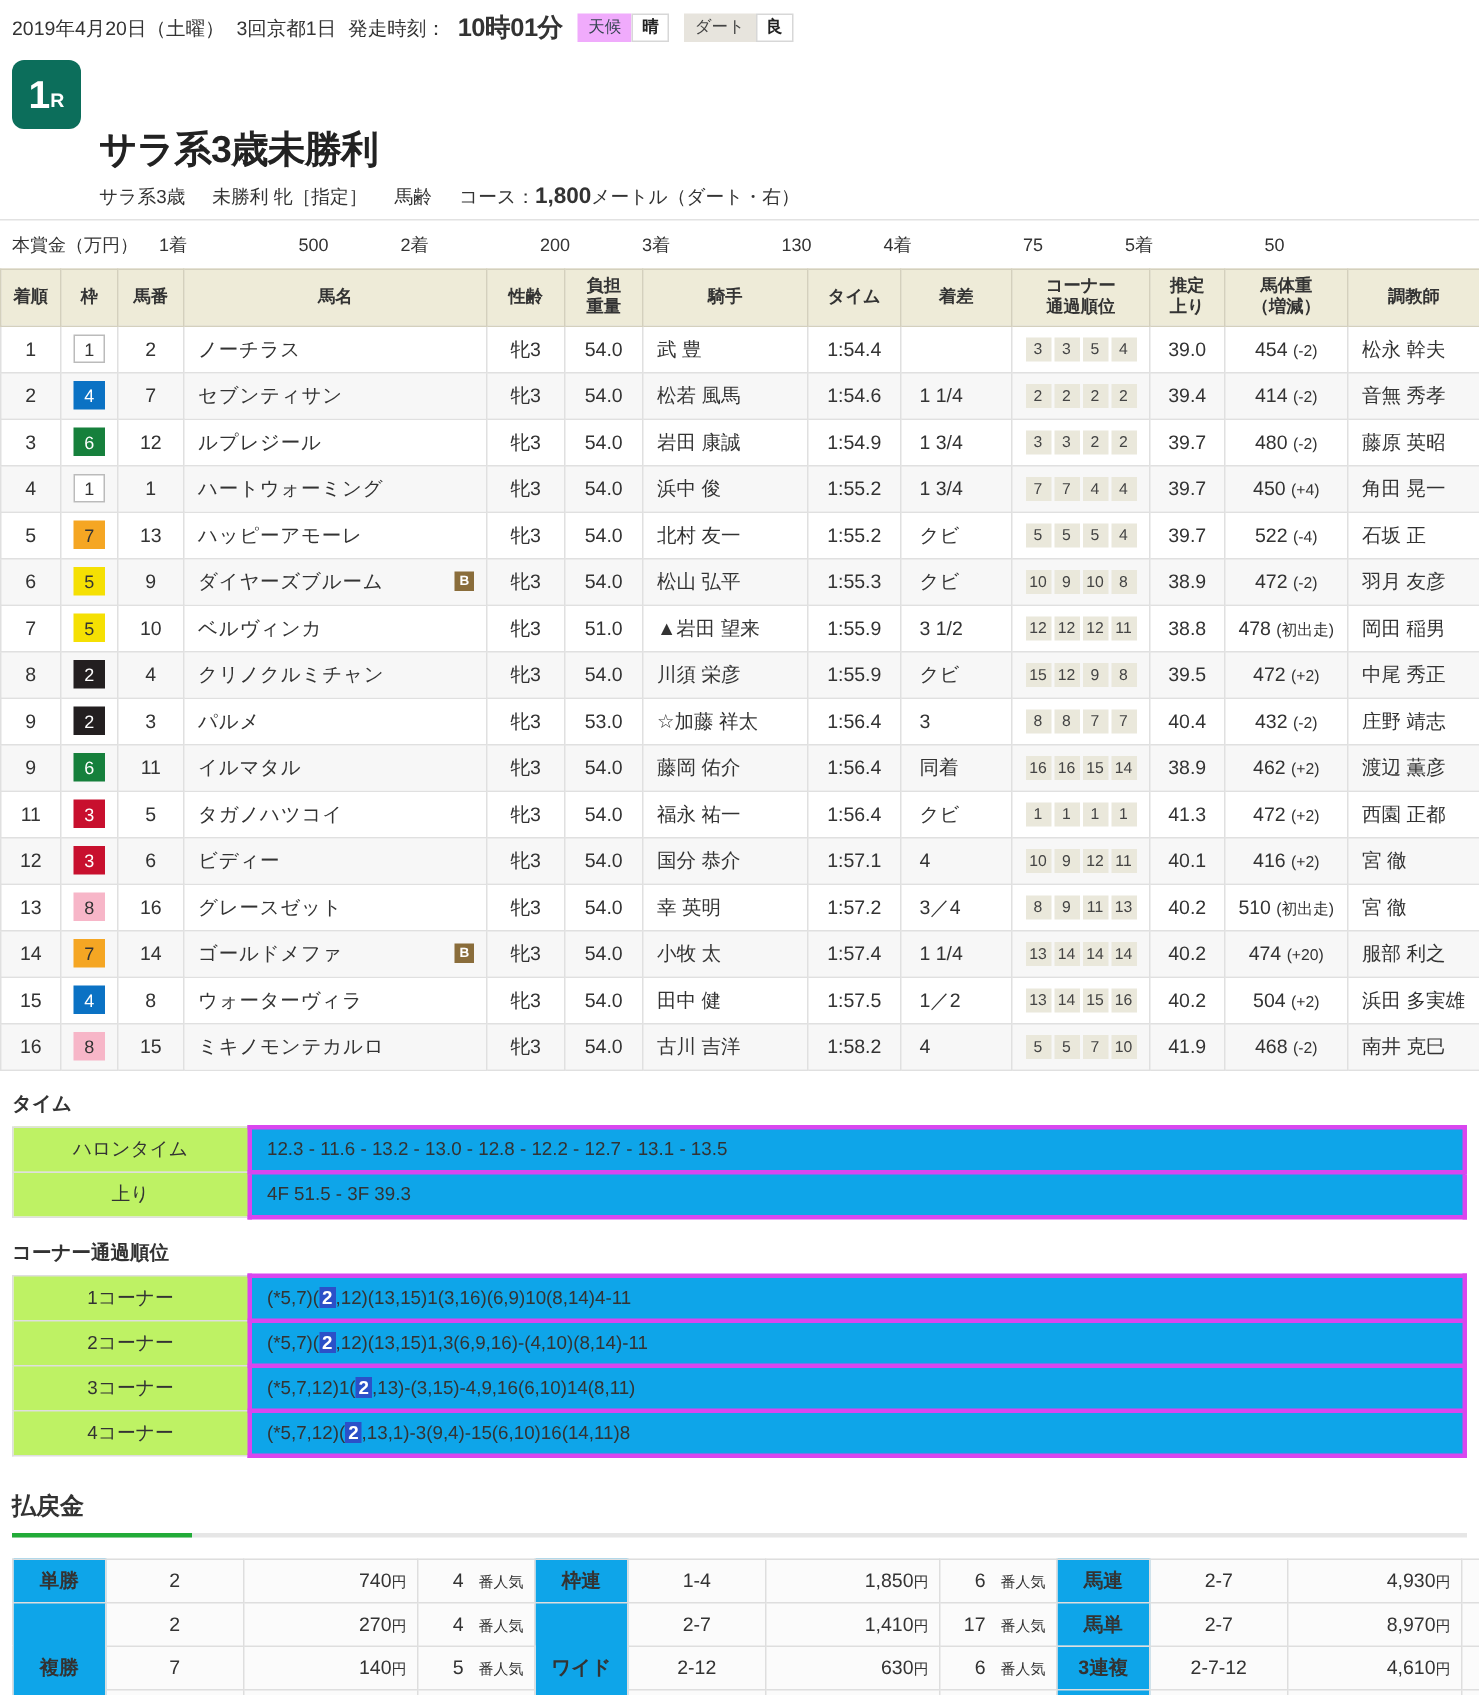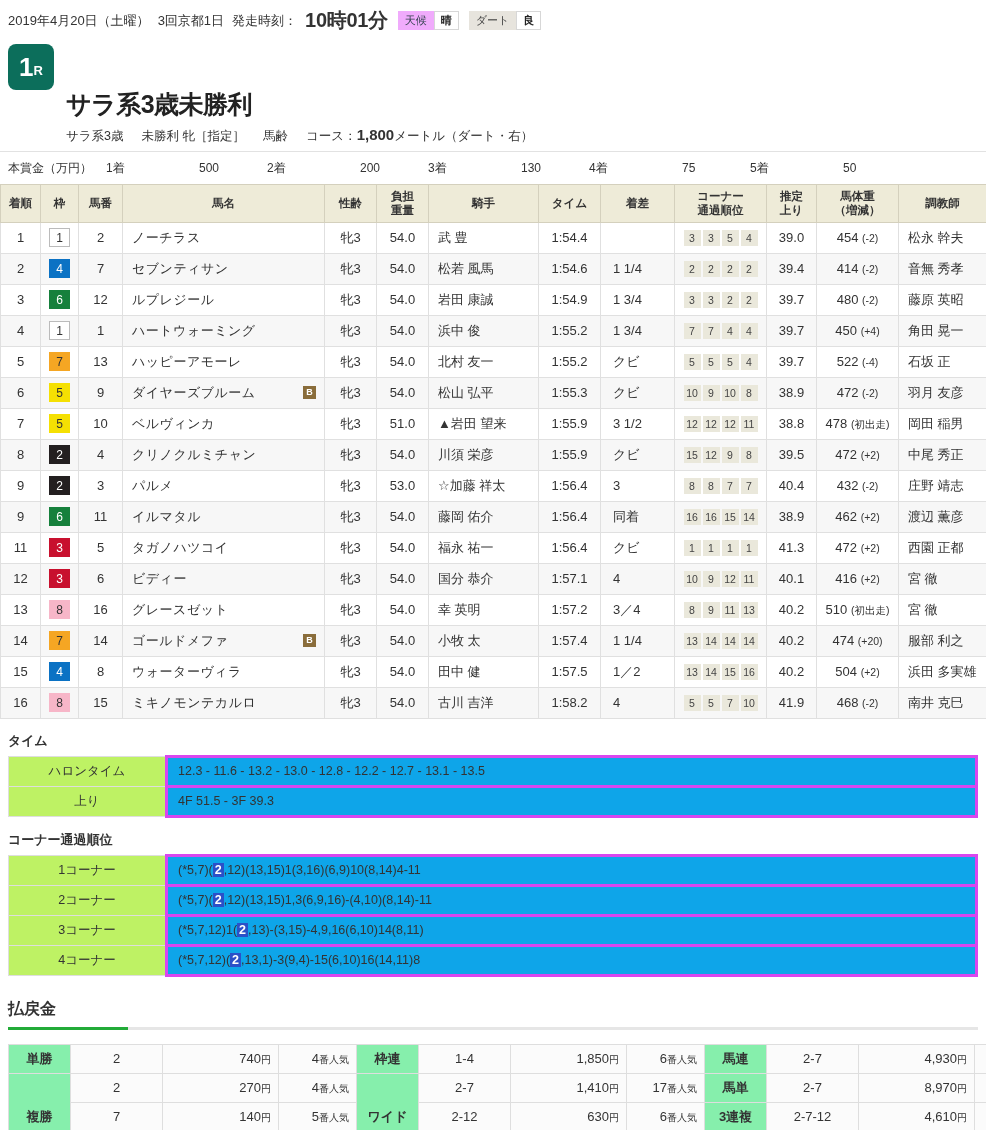--- a/index.html
+++ b/index.html
@@ -11,21 +11,21 @@
   }
   body { width: 986px; }
 
   
   .race-header { padding: 5px 8px 0 8px; }
   .race-meta-line {
     display: flex; align-items: center; gap: 8px;
     font-size: 13px; color: #333; padding: 2px 0 6px 0;
   }
   .race-meta-line .mtext { white-space: nowrap; }
-  .race-meta-line .start-time { font-weight: bold; font-size: 20px; letter-spacing: -0.3px; }
+  .race-meta-line .start-time { font-weight: bold; font-size: 17px; letter-spacing: -0.3px; }
   .cond-group { display: inline-flex; align-items: stretch; margin-left: 2px; }
   .cond-label {
     background: #f0abfc; color: #33434f; font-size: 11px;
     padding: 2px 7px; line-height: 15px; white-space: nowrap;
   }
   .cond-label.gray { background: #e7e4dd; color: #444; }
   .cond-value {
     background: #fff; border: 1px solid #d7d7d7; font-size: 11px; font-weight: bold;
     padding: 1px 6px; line-height: 15px; white-space: nowrap; color: #222;
   }
@@ -156,29 +156,29 @@
   
   table.payout {
     width: 970px; margin: 0 8px 10px 8px; border-collapse: collapse;
     table-layout: fixed; font-size: 13px;
   }
   table.payout td, table.payout th {
     border: 1px solid #dedede; padding: 5px 7px; height: 29px;
     vertical-align: middle; background: #fbfbfb;
   }
   table.payout th {
-    background: #86efac; font-weight: bold; text-align: center; color: #333;
+    background: #0ea5e9; font-weight: bold; text-align: center; color: #333;
     font-size: 13px;
   }
   .pc-bet { width: 62px; }
   .pc-combo { width: 92px; text-align: center; }
   .pc-yen { width: 116px; text-align: right; }
   .pc-pop { width: 78px; text-align: right; }
   .yen-u { font-size: 10px; }
-  .pop-u { font-size: 10px; }
+  .pop-u { font-size: 10px; padding-left: 10px; }
   .dashed-top { border-top: 1px dashed #cfcfcf !important; }
 </style>
 </head>
 <body>
 
 <div class="race-header">
   <div class="race-meta-line">
     <span class="mtext">2019年4月20日（土曜）</span>
     <span class="mtext">3回京都1日</span>
     <span class="mtext">発走時刻：</span>

